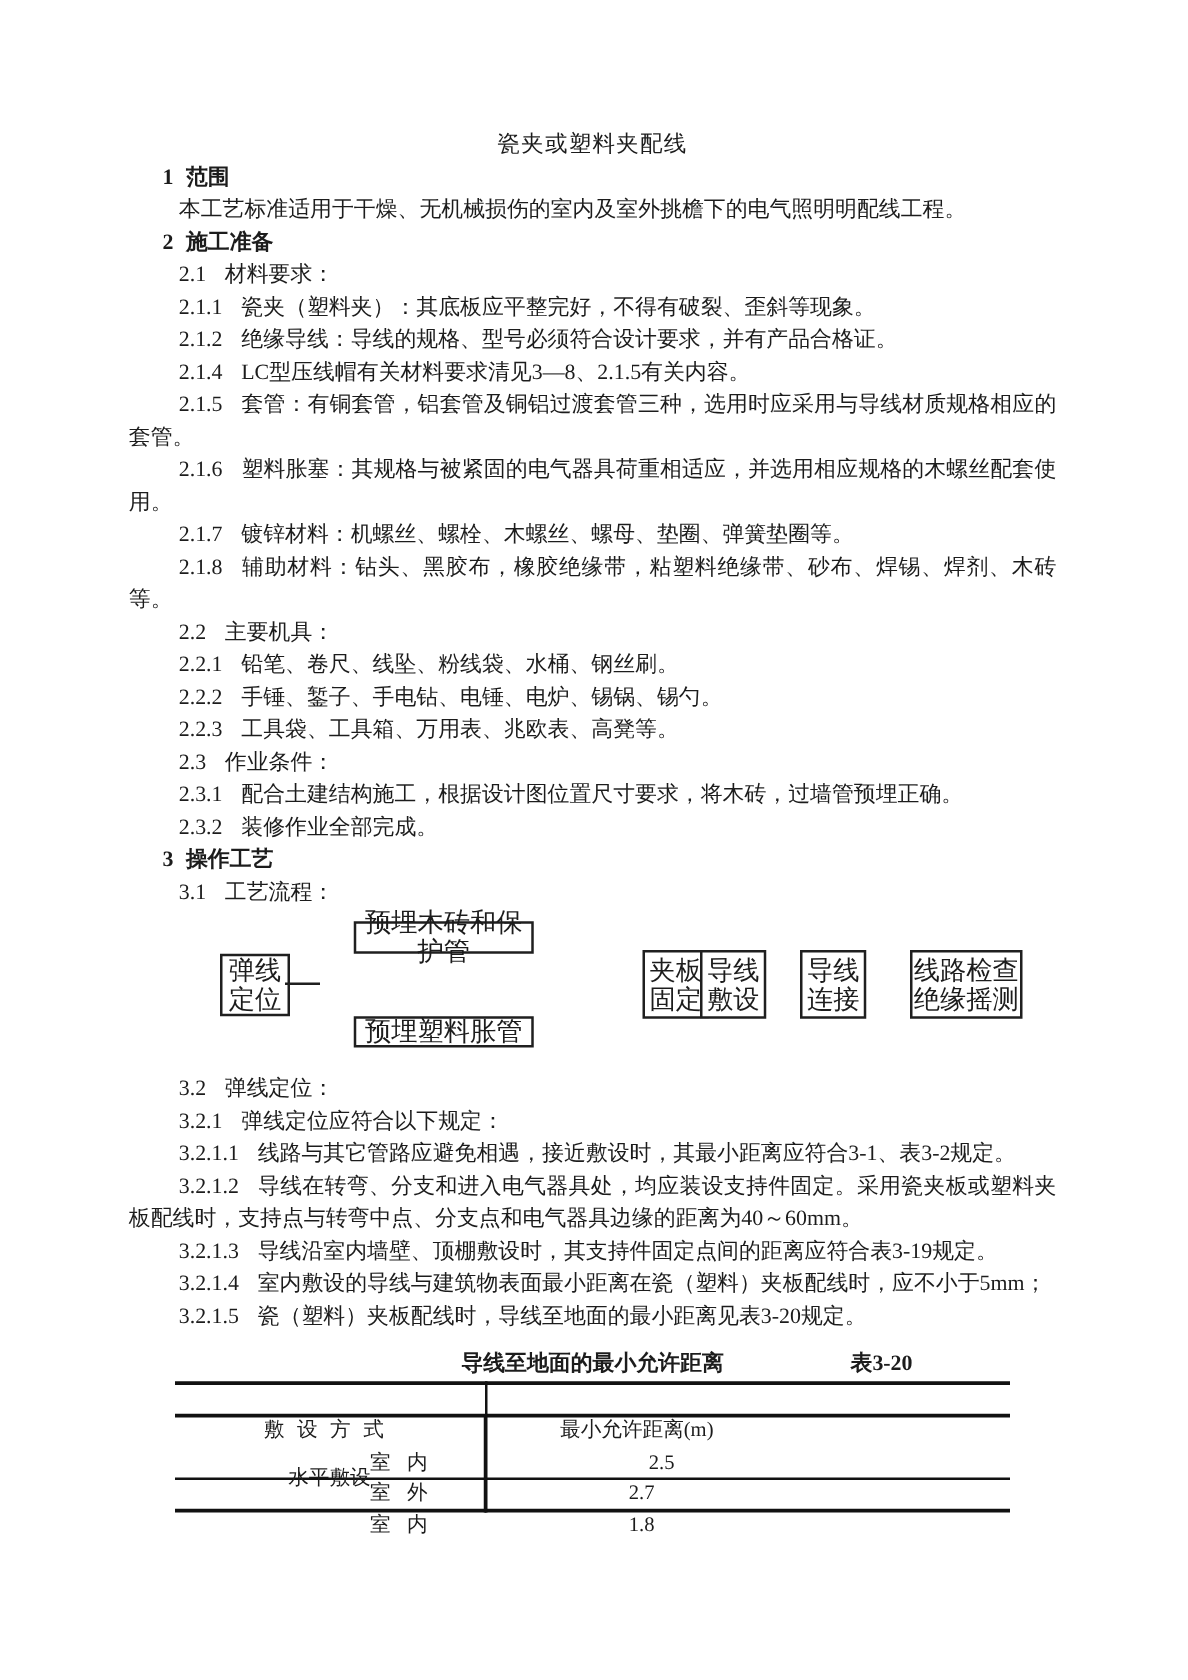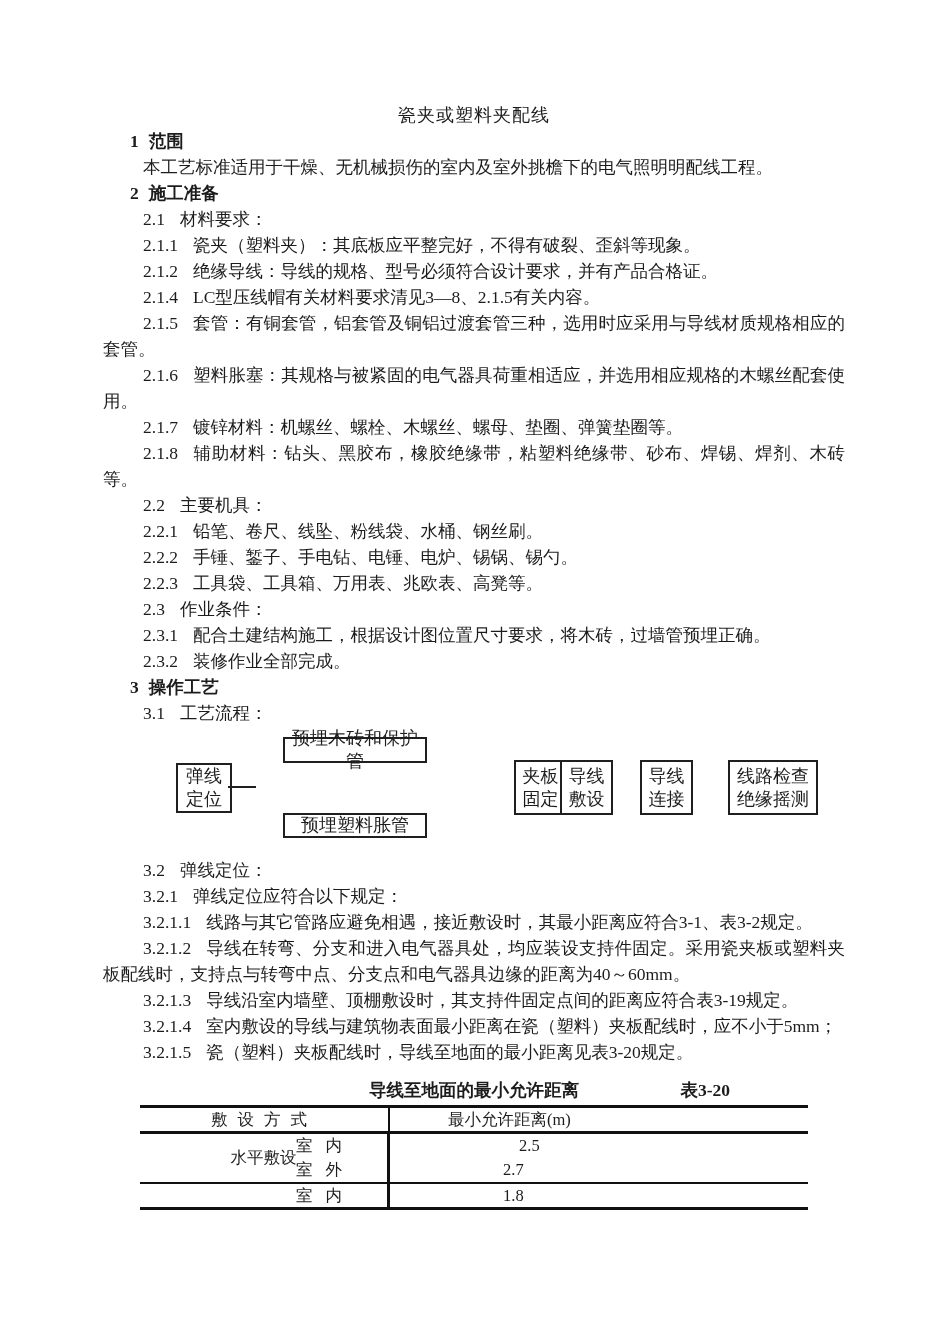--- a/index.html
+++ b/index.html
@@ -16,33 +16,33 @@
   p.ind{text-indent:40px;}
   p.hd{text-indent:27px;font-weight:bold;}
   .num{margin-right:15px;}
   .hd .num{margin-right:10px;}
 
   
   .fc{position:absolute;left:0;top:736px;width:950px;height:112px;}
   .fc-box{
     position:absolute;border:2px solid #1f1f1f;background:#fff;
     display:flex;flex-direction:column;align-items:center;justify-content:center;
-    font-size:18px;line-height:23px;text-align:center;box-sizing:border-box;
+    font-size:21px;line-height:23px;text-align:center;box-sizing:border-box;
   }
   .fc-line{position:absolute;background:#1f1f1f;}
 
   
   .tbl-title{position:absolute;left:140px;top:1078px;width:668px;height:24px;
     font-size:17.5px;font-weight:bold;line-height:24px;}
   .tbl-title .tt{display:block;text-align:center;}
   .tbl-title .tag{position:absolute;right:78px;top:0;}
   .tbl{position:absolute;left:140px;top:1105px;width:668px;height:105px;font-size:16.5px;}
   .tl{position:absolute;background:#111;}
   .cell{position:absolute;display:flex;align-items:center;justify-content:center;
-    box-sizing:border-box;line-height:20px;}
+    box-sizing:border-box;line-height:20px;margin-top:24px;}
   .cell.left{justify-content:flex-start;}
   .sp10{letter-spacing:10px;}
   .sp13{letter-spacing:13px;}
 </style>
 </head>
 <body>
 
 <div class="flow flow-a">
   <div class="doc-title">瓷夹或塑料夹配线</div>
 

